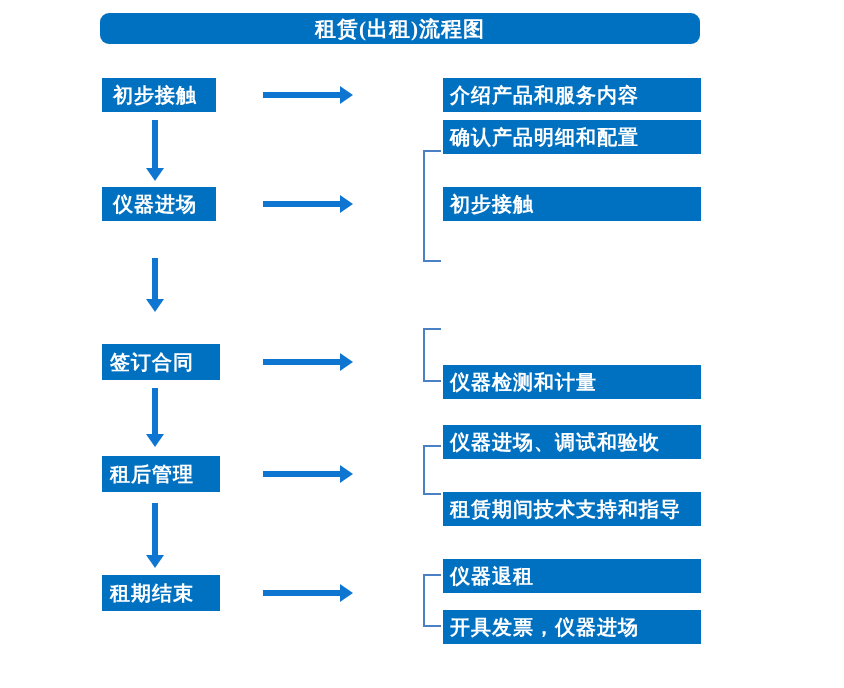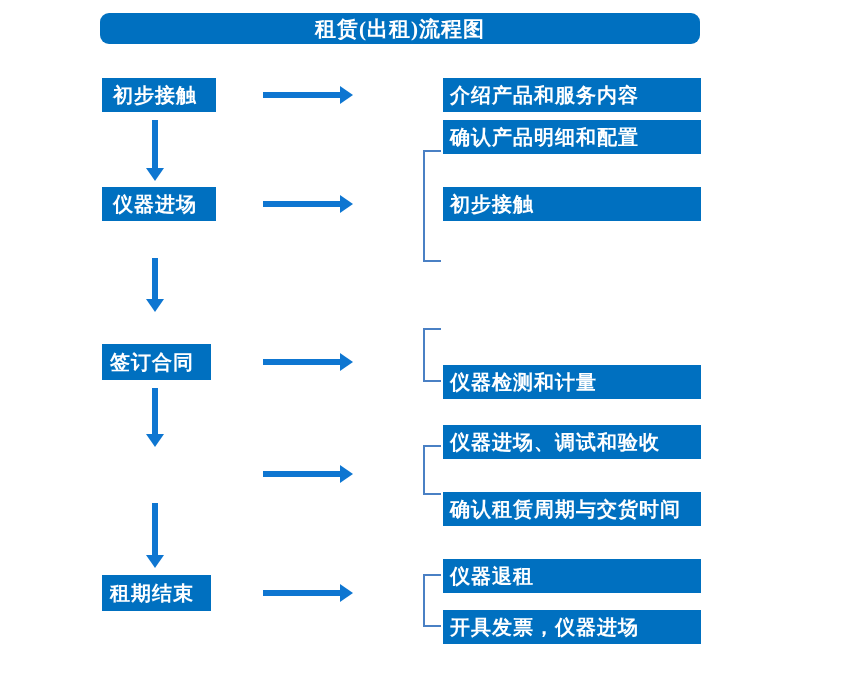--- a/index.html
+++ b/index.html
@@ -23,21 +23,21 @@
     align-items: center;
   }
   .title-bar {
     left: 100px; top: 13px; width: 600px; height: 31px;
     justify-content: center;
     font-size: 21px;
     border-radius: 9px;
   }
   .step-box { left: 102px; padding-left: 11px; }
   .step-wide { width: 114px; height: 34px; }
-  .step-narrow { width: 109px; height: 36px; padding-left: 8px; }
+  .step-narrow { width: 118px; height: 36px; padding-left: 8px; }
   .detail-box { left: 443px; width: 258px; height: 34px; padding-left: 7px; }
 
   
   .h-arrow { position: absolute; left: 263px; width: 90px; height: 18px; }
   .h-arrow .shaft {
     position: absolute; left: 0; top: 6px; width: 78px; height: 6px;
     background: #0E76D1;
   }
   .h-arrow .head {
     position: absolute; left: 77px; top: 0; width: 0; height: 0;
@@ -70,20 +70,21 @@
 </head>
 <body>
 
 <div class="canvas">
 
   <div class="blue-box title-bar">租赁(出租)流程图</div>
 
   <div class="blue-box step-box step-wide" style="top:78px">初步接触</div>
   <div class="blue-box step-box step-wide" style="top:187px">仪器进场</div>
   <div class="blue-box step-box step-narrow" style="top:344px">签订合同</div>
+  <div class="blue-box step-box step-narrow" style="top:456px">租后管理</div>
   <div class="blue-box step-box step-narrow" style="top:575px">租期结束</div>
 
   <div class="v-arrow" style="top:120px;height:61px">
     <span class="shaft"></span>
     <span class="head"></span>
   </div>
   <div class="v-arrow" style="top:258px;height:54px">
     <span class="shaft"></span>
     <span class="head"></span>
   </div>
@@ -123,18 +124,18 @@
   <div class="bracket" style="top:574px;height:53px"></div>
 
   <div class="blue-box detail-box" style="top:78px">介绍产品和服务内容</div>
 
   <div class="blue-box detail-box" style="top:120px">确认产品明细和配置</div>
   <div class="blue-box detail-box" style="top:187px">初步接触</div>
 
   <div class="blue-box detail-box" style="top:365px">仪器检测和计量</div>
 
   <div class="blue-box detail-box" style="top:425px">仪器进场、调试和验收</div>
-  <div class="blue-box detail-box" style="top:492px">确认租赁周期与交货时间</div>
+  <div class="blue-box detail-box" style="top:492px">租赁期间技术支持和指导</div>
 
   <div class="blue-box detail-box" style="top:559px">仪器退租</div>
   <div class="blue-box detail-box" style="top:610px">开具发票，仪器进场</div>
 
 </div>
 
 </body></html>

